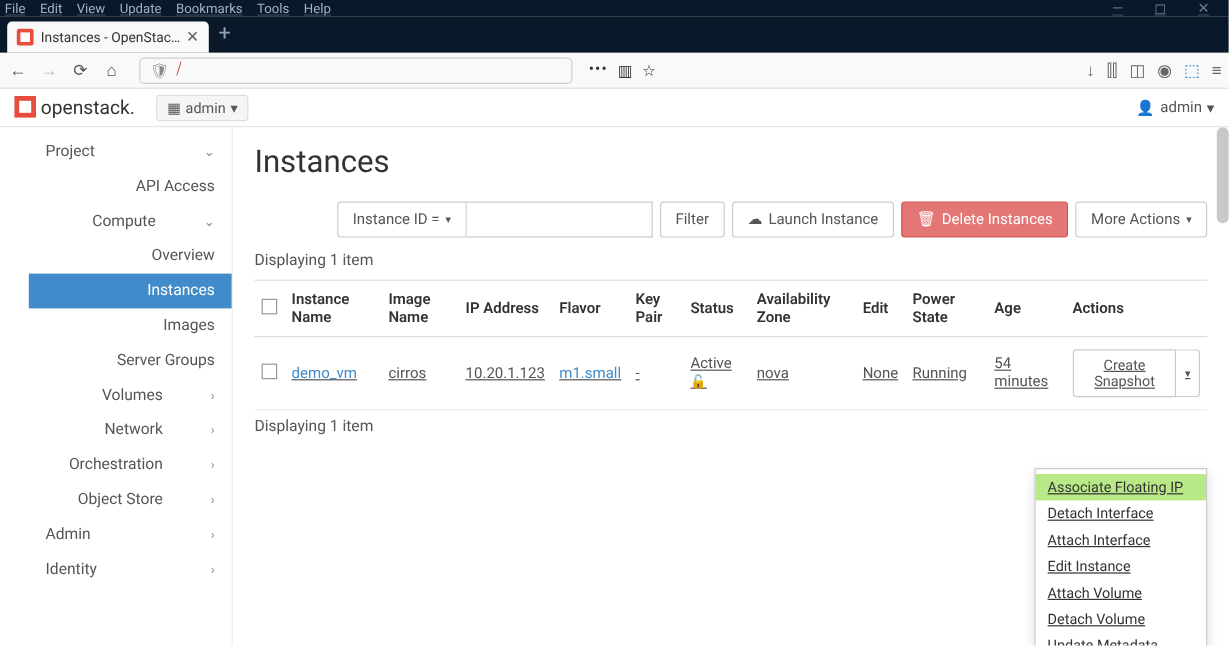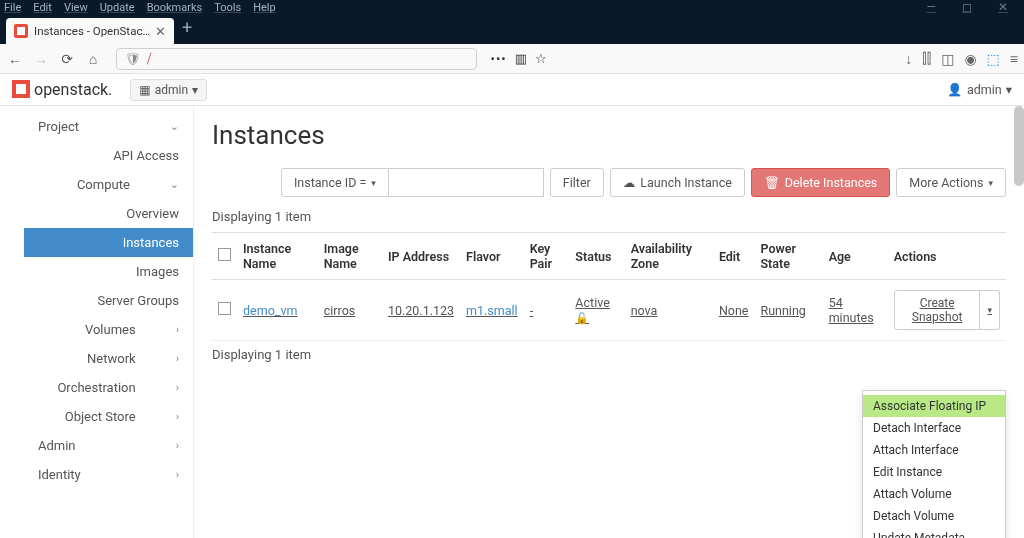--- a/index.html
+++ b/index.html
@@ -52,21 +52,21 @@
 .displaying { font-size:13px; color:#555; margin:6px 0 8px; }
 table.instances { width:100%; border-collapse:collapse; font-size:12.5px; }
 table.instances th { text-align:left; font-weight:600; color:#333; padding:8px 6px; border-top:1px solid #ddd; border-bottom:1px solid #ddd; vertical-align:middle; }
 table.instances td { padding:10px 6px; color:#555; border-bottom:1px solid #eee; vertical-align:middle;text-decoration:underline; }
 table.instances a { color:#428bca; text-decoration:none; }
 .chk { width:13px; height:13px; border:1px solid #999; display:inline-block; }
 .action-btn-group { display:flex;border-radius:18px; }
 .action-btn { border:1px solid #ccc; background:#fff; padding:5px 8px; font-size:12px; color:#555; border-radius:3px 0 0 3px; }
 .action-caret { border:1px solid #ccc; border-left:none; background:#fff; padding:5px 7px; font-size:9px; color:#555; border-radius:0 3px 3px 0; }
 .dropdown { position:absolute; right:18px; top:284px; width:144px; background:#fff; border:1px solid #ccc; border-radius:0 0 3px 3px; box-shadow:0 4px 10px rgba(0,0,0,.12); z-index:100; padding:4px 0; }
-.dropdown .ditem { padding:4px 10px; font-size:12px; color:#333; cursor:pointer; white-space:nowrap; }
+.dropdown .ditem { padding:4px 10px; font-size:12px; color:#333; cursor:pointer; white-space:nowrap;text-decoration:underline; }
 .dropdown .ditem.hl { background:#b8e986; }
 .unlock-icon { color:#ccc; font-size:11px; }
 .scrollbar-hint { position:absolute; right:0; top:106px; width:10px; height:80px; background:#c8c8c8; border-radius:5px; }
 </style>
 </head>
 <body>
 
 <div class="menubar">
   <span>File</span>
   <span>Edit</span>

